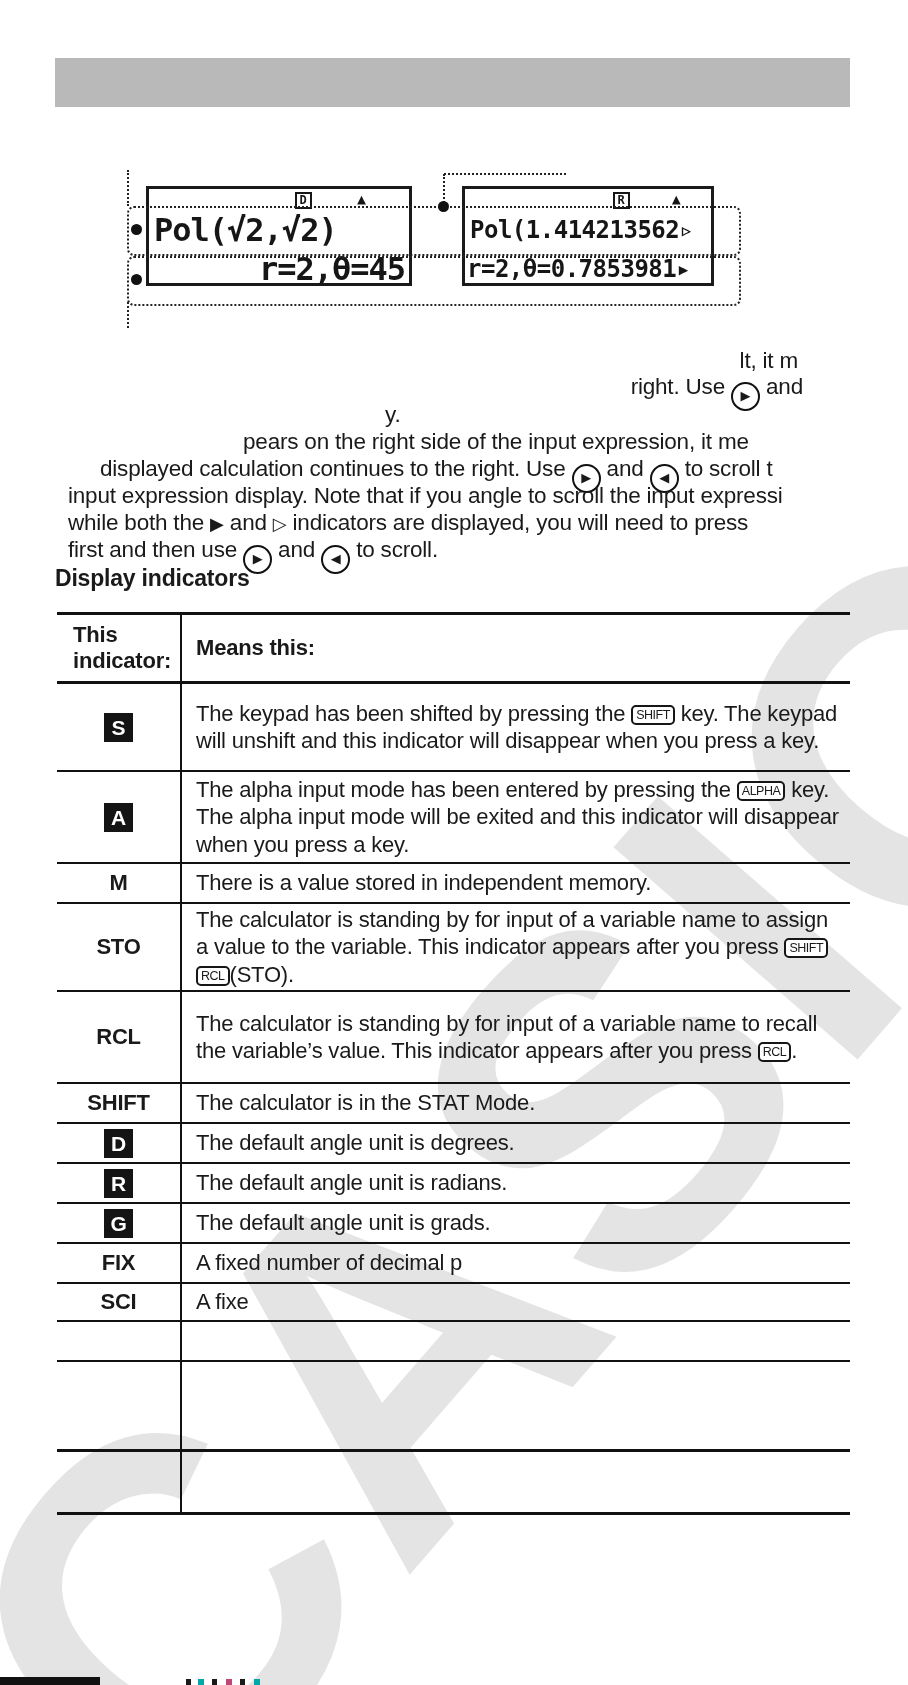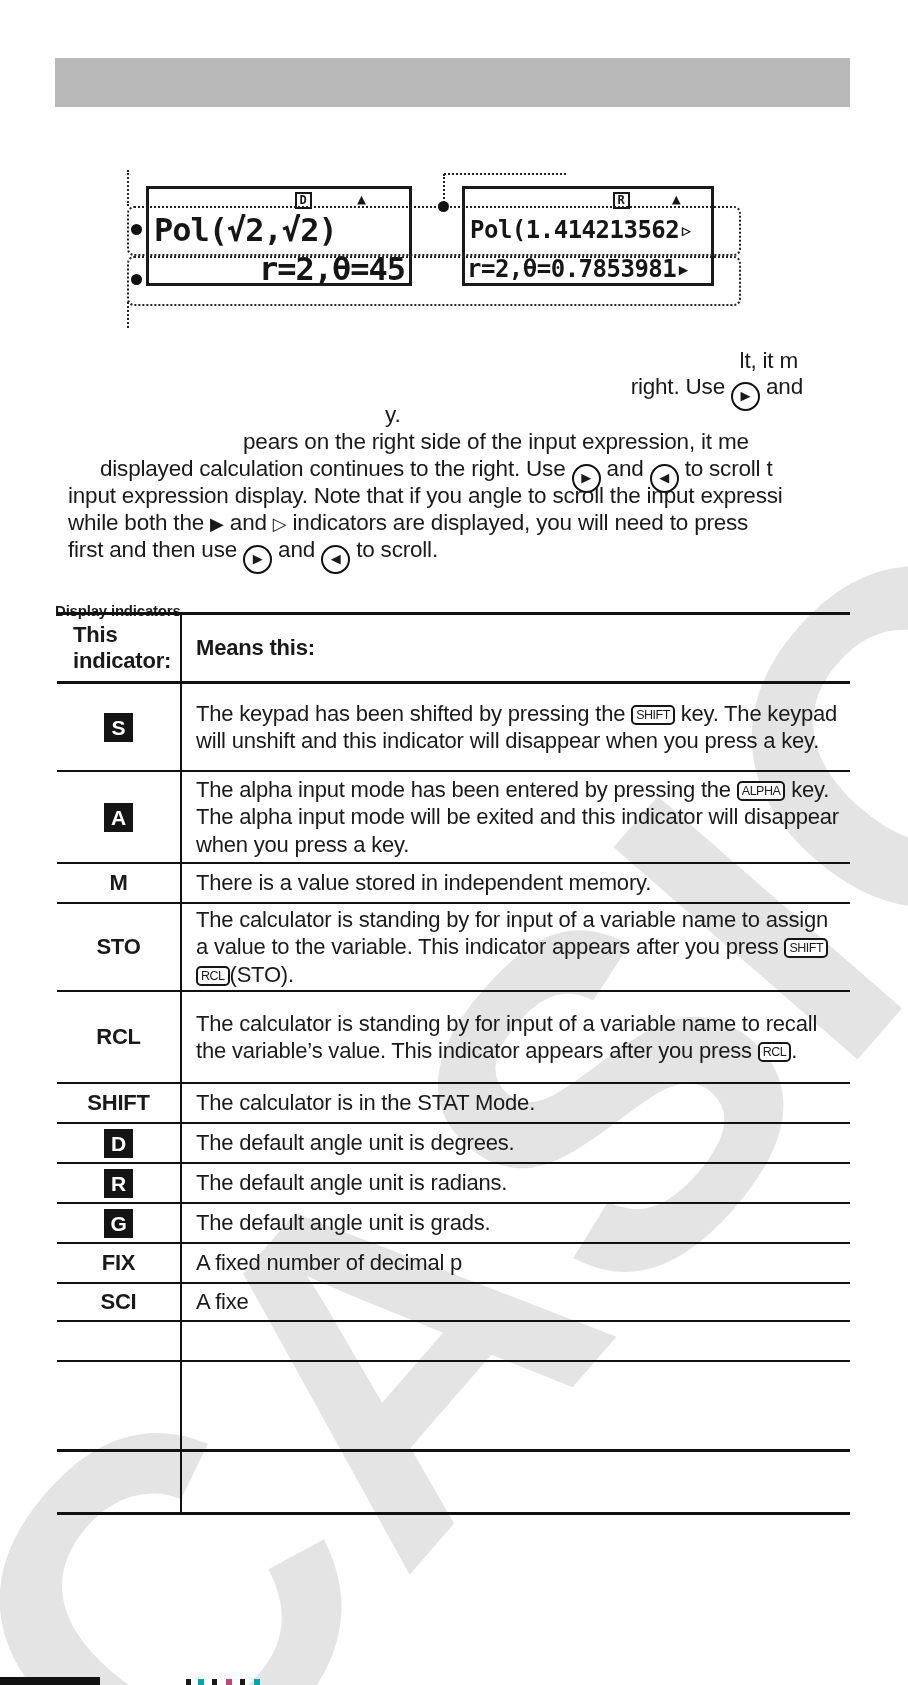--- a/index.html
+++ b/index.html
@@ -63,21 +63,21 @@
     display:inline-block; width:25px; height:25px; border:2px solid #111; border-radius:50%;
     text-align:center; line-height:24px; font-size:13px; vertical-align:-6px; background:#fff;
   }
   .tri{font-size:18px;}
   .kb{ 
     display:inline-block; border:2px solid #161616; border-radius:5px;
     font-size:12.5px; font-weight:normal; line-height:14px; padding:1px 3px;
     vertical-align:2px; letter-spacing:-0.5px; background:#fff; white-space:nowrap;
   }
   
-  .heading{position:absolute; left:55px; top:602px; z-index:2; font-size:15px; font-weight:bold; letter-spacing:-0.2px;}
+  .heading{position:absolute; left:55px; top:565px; z-index:2; font-size:23px; font-weight:bold; letter-spacing:-0.2px;}
   
   .ind-table{position:absolute; left:57px; top:612px; width:793px; z-index:2; border-top:3px solid #111; box-sizing:border-box;}
   .t-row{display:flex; border-bottom:2px solid #111; box-sizing:border-box; background:transparent;}
   .t-row.thick{border-bottom:3px solid #111;}
   .t-label{
     width:125px; flex:none; border-right:2px solid #111; box-sizing:border-box;
     display:flex; align-items:center; justify-content:center;
     font-weight:bold; font-size:22px; letter-spacing:-0.2px;
   }
   .t-text{flex:1; display:flex; align-items:center; padding:5px 8px 5px 14px; font-size:22px; line-height:27.5px; box-sizing:border-box; letter-spacing:-0.2px;}

